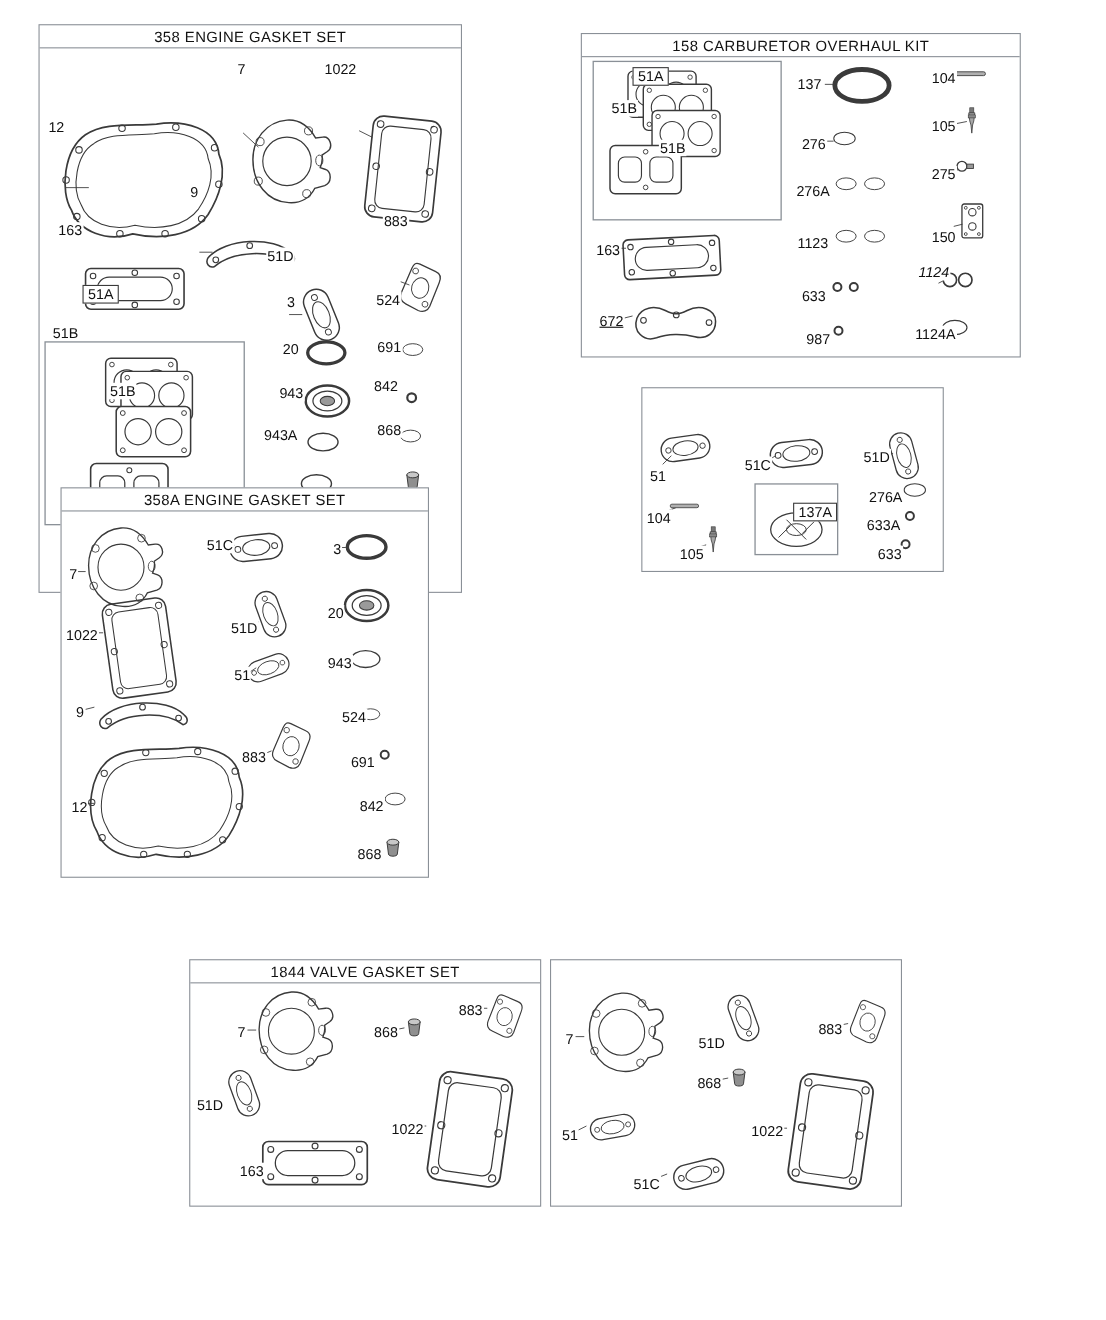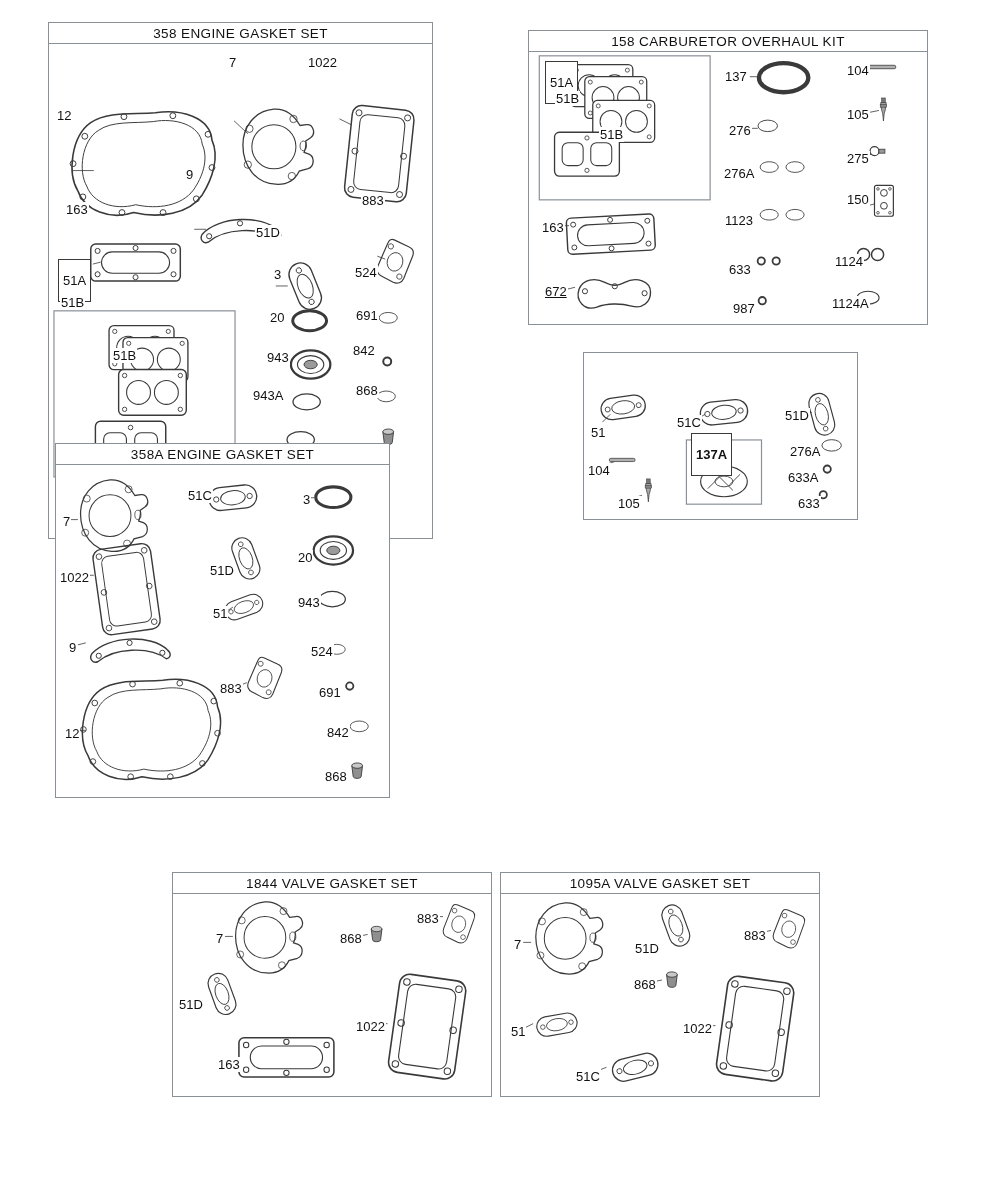--- a/index.html
+++ b/index.html
@@ -11,21 +11,21 @@
     position:absolute; top:0; left:0; right:0; height:21px; line-height:21px;
     text-align:center; font-size:13.5px; font-weight:400; color:#111111;
     border-bottom:1px solid #8a9097; letter-spacing:0.4px;
   }
   .art { position:absolute; left:0; top:0; width:100%; height:100%; }
   .labels { position:absolute; left:0; top:0; width:100%; height:100%; pointer-events:none; }
   .part-label {
     position:absolute; font-size:13px; line-height:15px; color:#111111;
     background:#ffffff; padding:0 1px; white-space:nowrap;
   }
-  .part-label.boxed { border:1px solid #3a3a3a; padding:13px 4px; }
+  .part-label.boxed { border:1px solid #3a3a3a; padding:0 4px;margin-left:30px; }
   .subbox { fill:none; stroke:#8a9097; stroke-width:1.2; }
   .leaders line { stroke:#3a3a3a; stroke-width:0.8; }
 </style>
 </head>
 <body>
 
 <svg width="0" height="0" style="position:absolute" aria-hidden="true">
 <defs>
   <symbol id="s-crank" viewBox="0 0 160 120">
     <path d="M26 16 C44 4 70 8 92 6 C118 2 148 10 150 34 C158 52 150 74 140 90 C126 110 96 114 70 108 C46 116 20 106 13 86 C2 68 6 30 26 16 Z" fill="none" stroke="#3a3a3a" stroke-width="1.6"></path>
@@ -156,21 +156,21 @@
   <symbol id="s-diaph" viewBox="0 0 60 44">
     <ellipse cx="30" cy="22" rx="26" ry="17" fill="none" stroke="#3a3a3a" stroke-width="1.3"></ellipse>
     <ellipse cx="30" cy="22" rx="10" ry="6" fill="none" stroke="#3a3a3a" stroke-width="1"></ellipse>
     <path d="M12 30 L24 18 M36 26 L48 14 M20 12 L40 32" stroke="#3a3a3a" stroke-width="1" fill="none"></path>
   </symbol>
 </defs>
 </svg>
 
 <div class="page">
 
-  <section class="panel" style="left:48px;top:22px;width:385px;height:517px">
+  <section class="panel" style="left:35px;top:22px;width:385px;height:517px">
     <h2 class="panel-title">358 ENGINE GASKET SET</h2>
     <svg class="art" viewBox="0 0 385 405">
       <g class="leaders">
         <line x1="24" y1="92" x2="45" y2="92"></line>
           <line x1="186" y1="42" x2="200" y2="55"></line>
         <line x1="292" y1="40" x2="304" y2="46"></line>
           <line x1="146" y1="151" x2="158" y2="151"></line>
         <line x1="44" y1="186" x2="52" y2="184"></line>
           <line x1="228" y1="208" x2="240" y2="208"></line>
         <line x1="330" y1="178" x2="338" y2="181"></line>
@@ -267,23 +267,23 @@
         <span class="part-label boxed" style="left: 16px; top: 30px;">51A</span>
         <span class="part-label" style="left: 26px; top: 60px;">51B</span>
         <span class="part-label" style="left: 70px; top: 96px;">51B</span>
         <span class="part-label" style="left: 195px; top: 38px;">137</span>
         <span class="part-label" style="left: 317px; top: 32px;">104</span>
         <span class="part-label" style="left: 317px; top: 76px;">105</span>
         <span class="part-label" style="left: 199px; top: 92px; text-align: center;">276</span>
         <span class="part-label" style="left: 317px; top: 120px;">275</span>
         <span class="part-label" style="left: 194px; top: 135px;">276A</span>
         <span class="part-label" style="left: 195px; top: 182px;">1123</span>
-        <span class="part-label" style="left: 317px; top: 161px; text-align: center;">150</span>
+        <span class="part-label" style="left: 317px; top: 177px; text-align: center;">150</span>
         <span class="part-label" style="left: 199px; top: 231px;">633</span>
-        <span class="part-label" style="left: 305px; top: 223px;">1124</span>
+        <span class="part-label" style="left: 305px; top: 209px; font-style: italic;">1124</span>
         <span class="part-label" style="left: 203px; top: 270px; text-align: right;">987</span>
         <span class="part-label" style="left: 302px; top: 265px;">1124A</span>
         <span class="part-label" style="left: 12px; top: 189px;">163</span>
         <span class="part-label" style="left: 15px; top: 253px; text-decoration: underline;">672</span>
       </div>
   </section>
 
   <section class="panel" style="left:583px;top:352px;width:275px;height:168px">
     <svg class="art" viewBox="0 0 275 168">
       <g class="leaders">
@@ -308,21 +308,21 @@
       <use href="#s-oring-thin" x="238" y="86" width="24" height="15"></use>
       <use href="#s-tiny" x="240" y="112" width="11" height="11"></use>
       <use href="#s-needle" x="58" y="126" width="13" height="27"></use>
       <use href="#s-tiny" x="236" y="138" width="11" height="11"></use>
     </svg>
     <div class="labels">
         <span class="part-label" style="left: 6px; top: 72px;">51</span>
         <span class="part-label" style="left: 92px; top: 62px;">51C</span>
         <span class="part-label" style="left: 200px; top: 55px;">51D</span>
         <span class="part-label" style="left: 3px; top: 110px;">104</span>
-        <span class="part-label boxed" style="left: 107px; top: 80px; font-weight: bold;">137A</span>
+        <span class="part-label boxed" style="left: 107px; top: 104px;">137A</span>
         <span class="part-label" style="left: 205px; top: 91px;">276A</span>
         <span class="part-label" style="left: 203px; top: 117px;">633A</span>
         <span class="part-label" style="left: 33px; top: 143px;">105</span>
         <span class="part-label" style="left: 213px; top: 143px;">633</span>
       </div>
   </section>
 
   <section class="panel" style="left:55px;top:443px;width:335px;height:355px">
     <h2 class="panel-title">358A ENGINE GASKET SET</h2>
     <svg class="art" viewBox="0 0 335 355">
@@ -412,21 +412,20 @@
         <span class="part-label" style="left: 42px; top: 58px;">7</span>
         <span class="part-label" style="left: 166px; top: 58px;">868</span>
         <span class="part-label" style="left: 243px; top: 38px;">883</span>
         <span class="part-label" style="left: 5px; top: 124px;">51D</span>
         <span class="part-label" style="left: 182px; top: 146px;">1022</span>
         <span class="part-label" style="left: 44px; top: 184px;">163</span>
       </div>
   </section>
 
   <section class="panel" style="left:500px;top:872px;width:320px;height:225px">
-    <h2 class="panel-title">1095A VALVE GASKET SET</h2>
     <svg class="art" viewBox="0 0 320 225">
       <g class="leaders">
         <line x1="22" y1="70" x2="30" y2="70"></line>
           <line x1="152" y1="74" x2="160" y2="70"></line>
         <line x1="262" y1="60" x2="272" y2="58"></line>
           <line x1="152" y1="110" x2="162" y2="108"></line>
         <line x1="24" y1="156" x2="32" y2="152"></line>
           <line x1="206" y1="154" x2="216" y2="154"></line>
         <line x1="96" y1="200" x2="106" y2="196"></line>
       </g>

